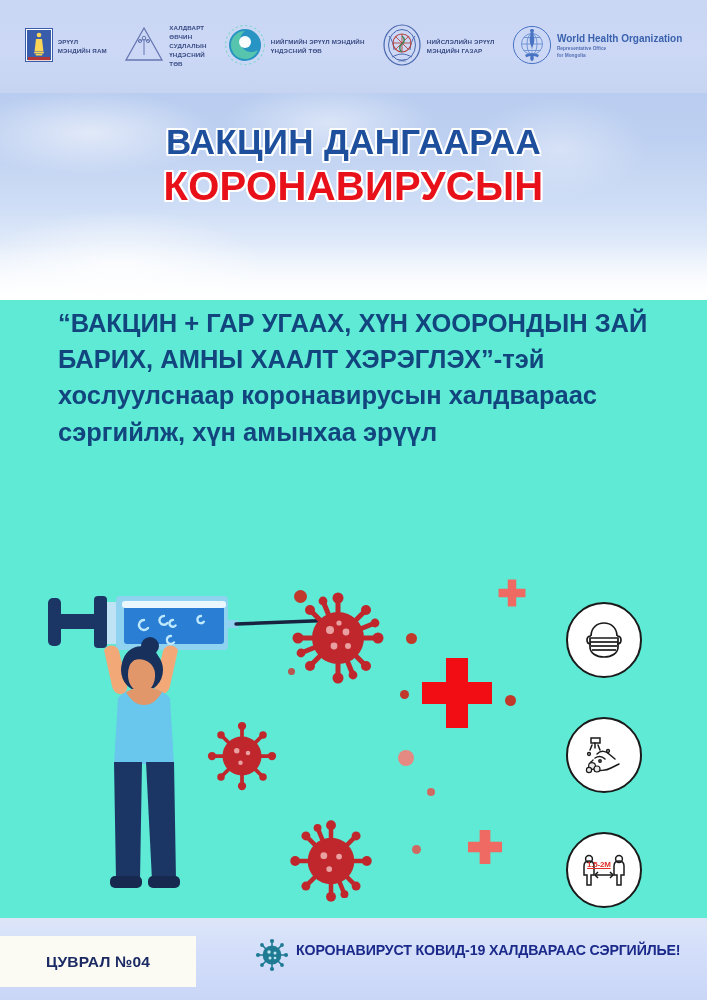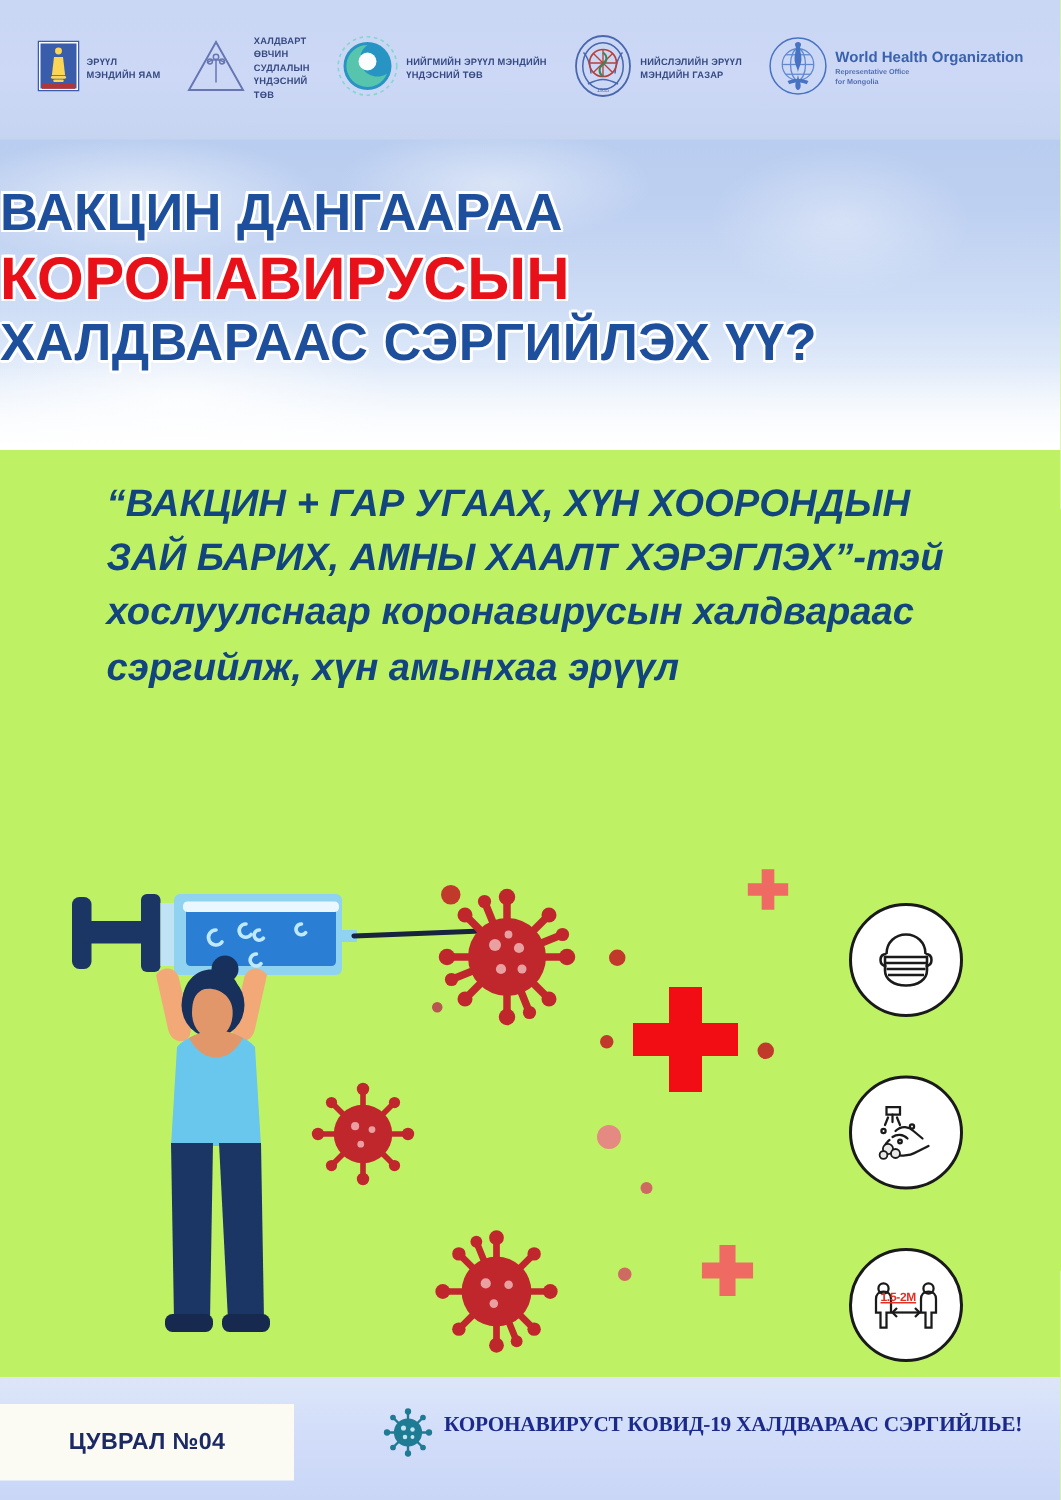--- a/index.html
+++ b/index.html
@@ -1,21 +1,21 @@
 <!DOCTYPE html>
 <html><head>
 <meta charset="utf-8">
 <style>
   html,body{margin:0;padding:0;}
   body{
     width:707px;height:1000px;overflow:hidden;
     font-family:"Liberation Sans","DejaVu Sans",sans-serif;
     background:#ffffff;
   }
-  .poster{position:relative;width:707px;height:1000px;overflow:hidden;background:#bef264;}
+  .poster{position:relative;width:707px;height:1000px;overflow:hidden;background:#5eead4;}
 
   
   .logo-band{
     position:absolute;left:0;top:0;width:707px;height:93px;
     background:linear-gradient(180deg,#c9d6f4 0%,#ccd8f5 55%,#c6d4f2 100%);
     display:flex;align-items:center;justify-content:space-around;
     padding:0 16px;box-sizing:border-box;
   }
   .logo{display:flex;align-items:center;gap:5px;opacity:.93;}
   .logo-txt{
@@ -35,40 +35,40 @@
       radial-gradient(ellipse 150px 55px at 330px 30px, rgba(255,255,255,.45), rgba(255,255,255,0) 70%),
       radial-gradient(ellipse 120px 70px at 560px 55px, rgba(255,255,255,.35), rgba(255,255,255,0) 72%),
       radial-gradient(ellipse 200px 80px at 120px 175px, rgba(255,255,255,.75), rgba(255,255,255,0) 72%),
       linear-gradient(180deg,#b9cdf0 0%,#bed0f1 22%,#cfdef6 55%,#e8f0fb 82%,#f8fbfe 100%);
   }
   .hero:after{
     content:"";position:absolute;left:0;bottom:0;width:100%;height:56px;
     background:linear-gradient(180deg,rgba(255,255,255,0),#ffffff);
   }
   .headline{
-    position:absolute;left:0;top:122px;width:707px;z-index:3;
+    position:absolute;left:0;top:122px;width:707px;text-align:center;z-index:3;
   }
   .hl-line{
     font-size:35px;font-weight:700;line-height:1.16;letter-spacing:.3px;
     color:#1d4f9c;
     text-shadow:
       -1.6px -1.6px 0 #fff, 1.6px -1.6px 0 #fff,
       -1.6px  1.6px 0 #fff, 1.6px  1.6px 0 #fff,
        0 -1.8px 0 #fff, 0 1.8px 0 #fff,
       -1.8px 0 0 #fff, 1.8px 0 0 #fff;
   }
   .hl-line.red{color:#e8111a;font-size:40px;}
 
   
   .body-copy{
     position:absolute;left:58px;top:305px;width:596px;z-index:3;
     color:#12457e;font-size:25.5px;line-height:1.42;font-weight:700;
     text-align:justify;
   }
-  .body-copy p{margin:13px;font-style:italic;}
+  .body-copy p{margin:0;}
   .body-copy p:last-child{text-align:left;}
 
   
   .illus{position:absolute;left:0;top:560px;width:707px;height:360px;}
 
   .blob{position:absolute;border-radius:50%;}
 
   
   .circ{
     position:absolute;width:72px;height:72px;border-radius:50%;
@@ -87,21 +87,20 @@
   }
   .serial{
     position:absolute;left:0;top:18px;height:51px;width:196px;
     background:#fbfbf4;display:flex;align-items:center;justify-content:center;
   }
   .serial span{font-size:15.5px;font-weight:700;color:#1b2a63;letter-spacing:.2px;}
   .foot-slogan{
     position:absolute;left:296px;top:24px;
     font-size:14.2px;font-weight:700;color:#1b2a8a;letter-spacing:-.15px;
     white-space:nowrap;
-    font-family:Liberation Serif, serif;
   }
   .foot-virus{position:absolute;left:255px;top:20px;}
 </style>
 </head>
 <body>
 
 <div class="poster">
 
   <div class="logo-band">
 
@@ -204,21 +203,20 @@
 for Mongolia</div>
       </span>
     </div>
   </div>
 
   <div class="hero"></div>
 
   <div class="headline">
     <div class="hl-line">ВАКЦИН ДАНГААРАА</div>
     <div class="hl-line red">КОРОНАВИРУСЫН</div>
-    <div class="hl-line">ХАЛДВАРААС СЭРГИЙЛЭХ ҮҮ?</div>
   </div>
 
   <div class="body-copy">
     <p>“ВАКЦИН + ГАР УГААХ, ХҮН ХООРОНДЫН ЗАЙ БАРИХ, АМНЫ ХААЛТ ХЭРЭГЛЭХ”-тэй хослуулснаар коронавирусын халдвараас сэргийлж, хүн амынхаа эрүүл</p>
   </div>
 
   <div class="illus">
 
     <svg width="320" height="350" viewBox="0 0 320 350" style="position:absolute;left:38px;top:20px;">
 

